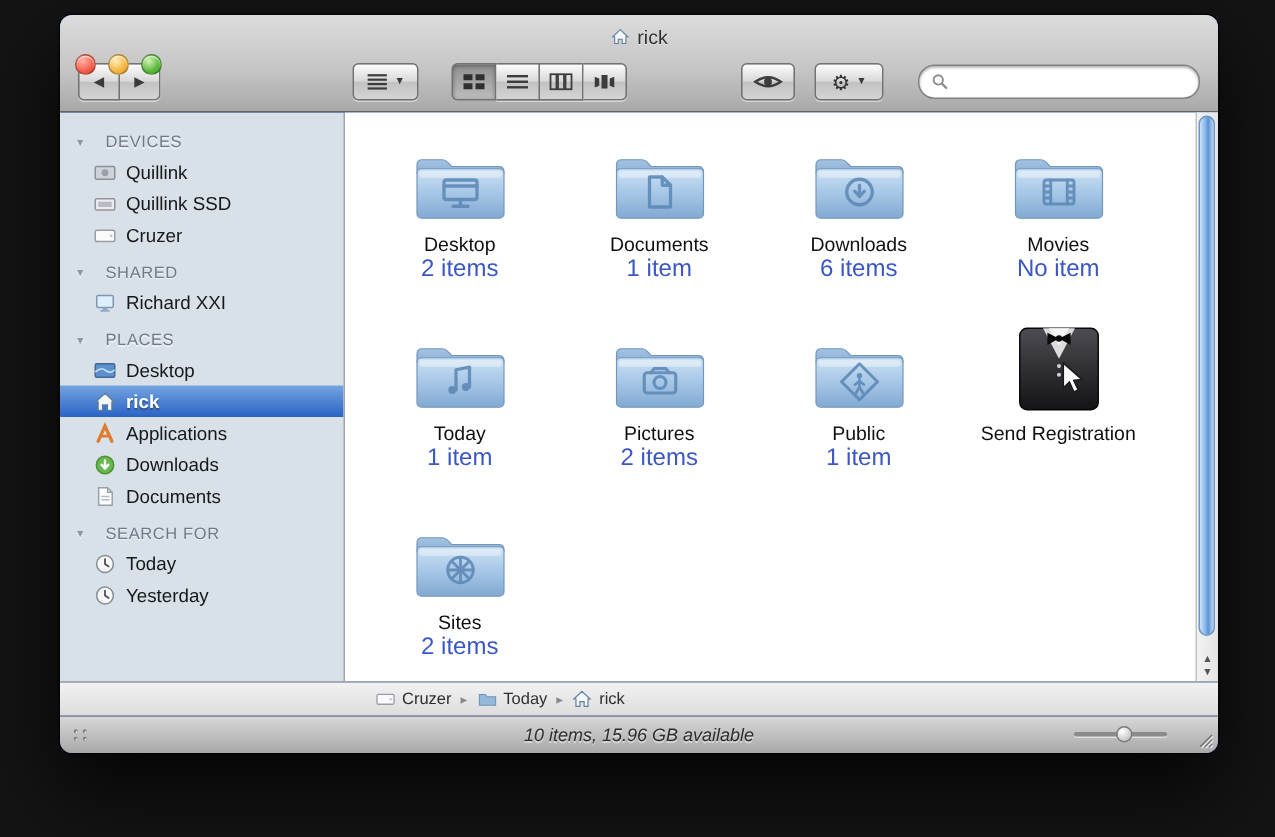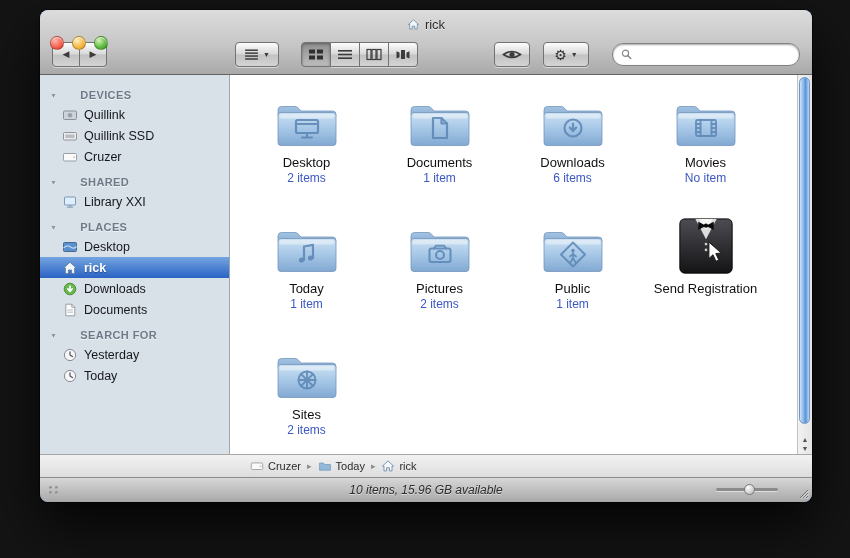--- a/index.html
+++ b/index.html
@@ -58,22 +58,22 @@
     display:flex;align-items:center;padding:0 8px;gap:5px;
   }
   .search input{border:none;outline:none;background:transparent;width:100%;font-size:12px;font-family:"Liberation Sans",sans-serif;}
   
   .bodyrow{flex:1;display:flex;min-height:0;}
   .sidebar{
     flex:0 0 189px;background:#d8e0e8;border-right:1px solid #9fa6ad;
     padding-top:12px;font-size:12.5px;color:#16181c;overflow:hidden;
   }
   .sb-head{
-    display:flex;align-items:center;gap:23px;
-    padding:9px 0 3px 10px;font-size:11px;font-weight:bold;color:#6e7a88;
+    display:flex;align-items:center;gap:13px;
+    padding:9px 0 3px 10px;font-size:11px;font-weight:normal;color:#6e7a88;
     letter-spacing:.4px;text-shadow:0 1px 0 rgba(255,255,255,.6);
   }
   .sb-head:first-child{padding-top:2px;}
   .tri{font-size:7px;color:#8d97a2;}
   .sb-row{display:flex;align-items:center;gap:6px;height:21px;padding-left:22px;}
   .sb-row .sb-ico{flex:0 0 16px;}
   .sb-row.selected{
     background:linear-gradient(#74a4e0,#2a63c5);
     color:#fff;font-weight:bold;text-shadow:0 1px 1px rgba(0,0,0,.35);
   }
@@ -81,21 +81,21 @@
   .main{flex:1;position:relative;background:#fff;min-width:0;}
   .grid{
     position:absolute;left:0;top:0;right:15px;bottom:0;
     display:grid;grid-template-columns:repeat(4,133px);
     grid-auto-rows:114px;row-gap:12px;
     padding:14px 0 0 10px;
   }
   .cell{display:flex;flex-direction:column;align-items:center;}
   .icon-box{height:62px;display:flex;align-items:flex-end;justify-content:center;}
   .fname{margin-top:4px;font-size:13px;color:#101010;text-align:center;line-height:15px;}
-  .fcount{margin-top:1px;font-size:12px;color:#3b57c4;text-align:center;min-height:13px;}
+  .fcount{margin-top:1px;font-size:16px;color:#3b57c4;text-align:center;min-height:13px;}
   
   .scrollbar{
     position:absolute;top:0;right:0;bottom:0;width:15px;
     background:linear-gradient(90deg,#f2f2f2,#e4e4e4);
     border-left:1px solid #c2c2c2;box-sizing:border-box;
   }
   .thumb{
     position:absolute;left:1px;top:2px;width:11px;bottom:30px;border-radius:6px;
     background:linear-gradient(90deg,#cfe3f8,#7fb0e6 45%,#5a92d6 60%,#bcd7f3);
     border:1px solid #6f96c4;box-sizing:border-box;
@@ -404,67 +404,73 @@
       </div>
 
       <div class="sb-head">
         <span class="tri">▼</span>
         <span>SHARED</span>
       </div>
       <div class="sb-row">
         <svg class="sb-ico" width="16" height="16" viewBox="0 0 16 16">
             <use href="#i-shared"></use>
           </svg>
-        <span>Library XXI</span>
+        <span>Richard XXI</span>
       </div>
 
       <div class="sb-head">
         <span class="tri">▼</span>
         <span>PLACES</span>
       </div>
       <div class="sb-row">
         <svg class="sb-ico" width="16" height="16" viewBox="0 0 16 16">
             <use href="#i-desktop-pl"></use>
           </svg>
         <span>Desktop</span>
       </div>
       <div class="sb-row selected">
         <svg class="sb-ico" width="16" height="16" viewBox="0 0 16 16">
             <use href="#i-home"></use>
           </svg>
         <span>rick</span>
       </div>
       <div class="sb-row">
         <svg class="sb-ico" width="16" height="16" viewBox="0 0 16 16">
+            <use href="#i-apps"></use>
+          </svg>
+        <span>Applications</span>
+      </div>
+      <div class="sb-row">
+        <svg class="sb-ico" width="16" height="16" viewBox="0 0 16 16">
             <use href="#i-downloads"></use>
           </svg>
         <span>Downloads</span>
       </div>
       <div class="sb-row">
         <svg class="sb-ico" width="16" height="16" viewBox="0 0 16 16">
             <use href="#i-docs"></use>
           </svg>
         <span>Documents</span>
       </div>
 
       <div class="sb-head">
         <span class="tri">▼</span>
         <span>SEARCH FOR</span>
       </div>
       <div class="sb-row">
         <svg class="sb-ico" width="16" height="16" viewBox="0 0 16 16">
             <use href="#i-clock"></use>
           </svg>
+        <span>Today</span>
+      </div>
+      <div class="sb-row">
+        <svg class="sb-ico" width="16" height="16" viewBox="0 0 16 16">
+            <use href="#i-clock"></use>
+          </svg>
         <span>Yesterday</span>
-      </div>
-      <div class="sb-row">
-        <svg class="sb-ico" width="16" height="16" viewBox="0 0 16 16">
-            <use href="#i-clock"></use>
-          </svg>
-        <span>Today</span>
       </div>
     </div>
 
     <div class="main">
       <div class="grid">
 
         <div class="cell">
           <div class="icon-box">
               <svg width="64" height="54">
                 <use href="#sym-folder"></use>

